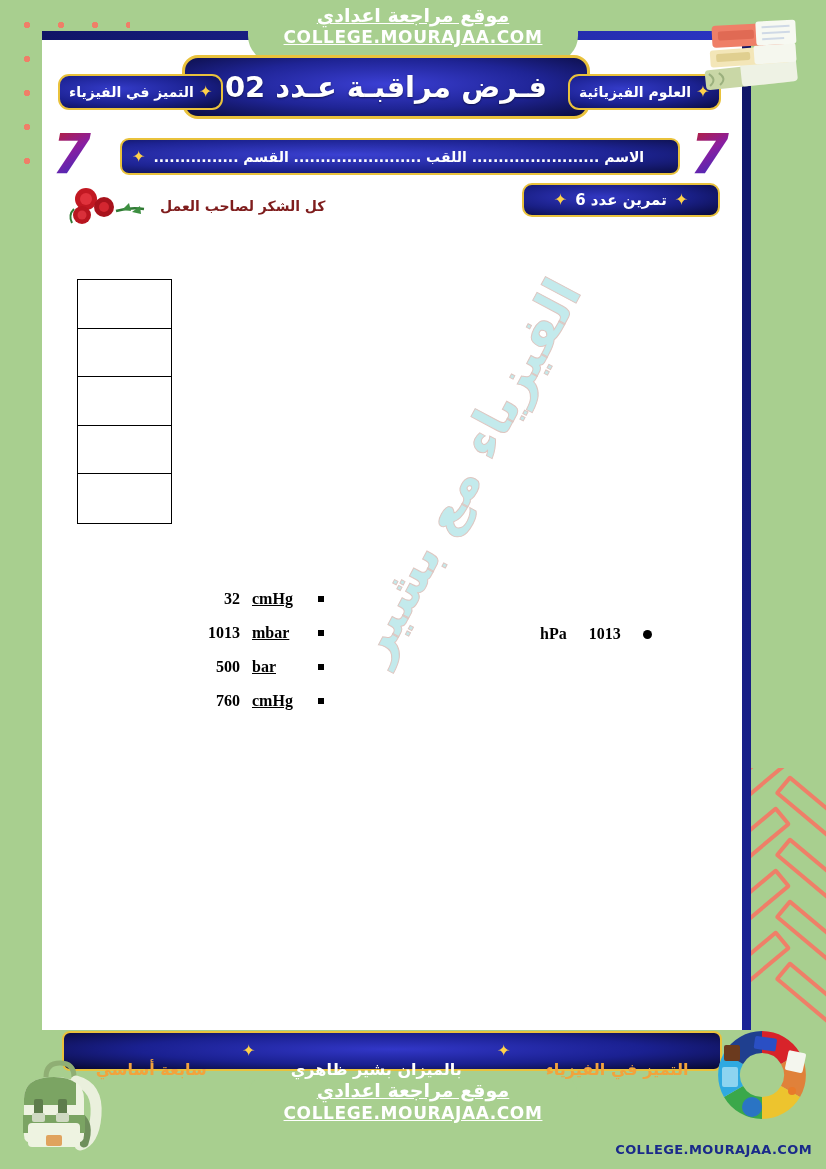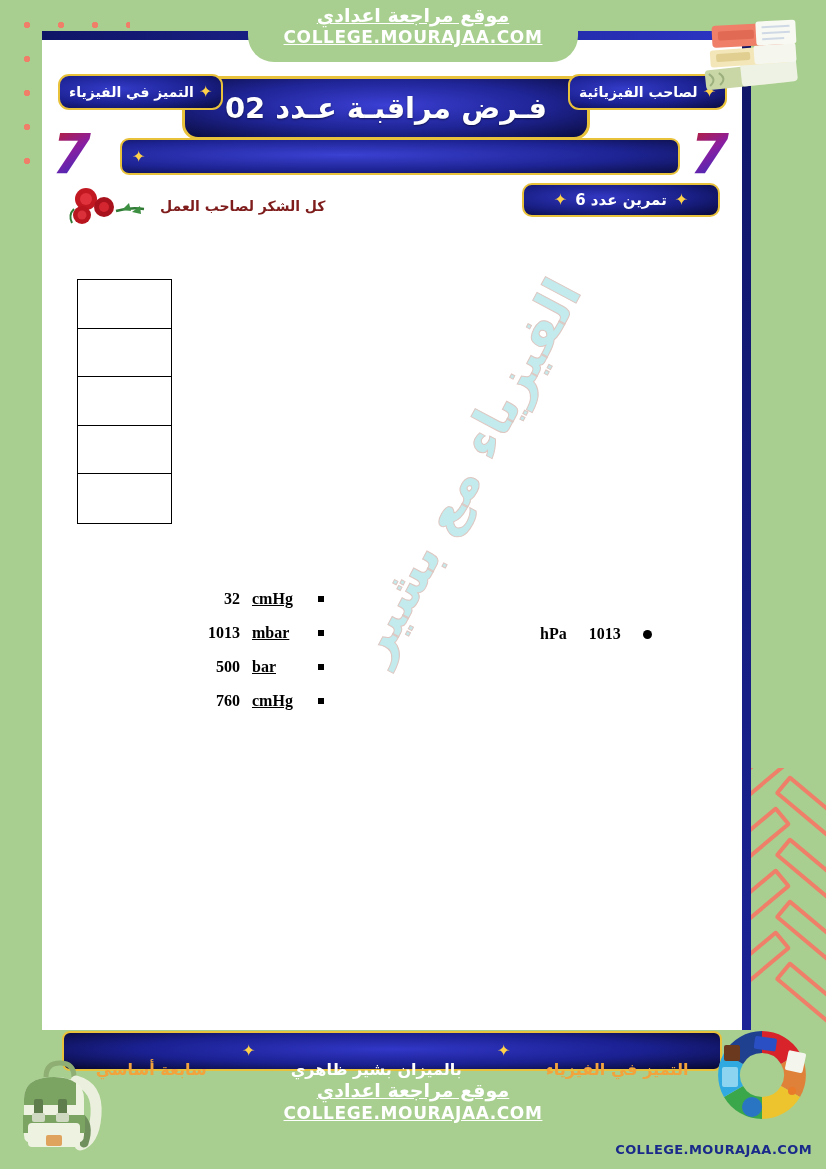--- a/index.html
+++ b/index.html
@@ -104,21 +104,21 @@
     letter-spacing: .4px;
   }
 
   
   .title-plate {
     position: absolute; left: 182px; top: 55px; width: 408px; height: 64px;
     background: radial-gradient(ellipse at 50% 45%, #3b3fd4 0%, #1f2495 55%, #0a0c3f 100%);
     border: 3px solid #e9c23c;
     border-radius: 16px;
     z-index: 25;
-    display: flex; align-items: center; justify-content: center; margin-top: 21px;
+    display: flex; align-items: center; justify-content: center;
   }
   .title-plate .t {
     color: #fff; font-family: "DejaVu Sans", "Liberation Sans", sans-serif;
     font-size: 29px; font-weight: bold; letter-spacing: 1px;
     text-shadow: 0 1px 2px rgba(0,0,0,.5);
   }
 
   .badge {
     position: absolute; z-index: 26;
     background: radial-gradient(ellipse at 35% 40%, #343bc9 0%, #1b2190 55%, #0a0c3f 100%);
@@ -293,27 +293,28 @@
   <span class="spark">✦</span>
   <span>التميز في الفيزياء</span>
 </div>
 
 <div class="title-plate">
   <span class="t">فـرض مراقبـة عـدد 02</span>
 </div>
 
 <div class="badge badge-right">
   <span class="spark">✦</span>
-  <span>لصاحب الفيزيائية</span>
+  <span>العلوم الفيزيائية</span>
 </div>
 
 <div class="seven seven-l">7</div>
 <div class="seven seven-r">7</div>
 
 <div class="name-strip">
+  <span class="txt">الاسم ........................ اللقب ........................ القسم ................</span>
   <span class="spark">✦</span>
 </div>
 
 <div class="ex-pill">
   <span class="spark">✦</span>
   <span>تمرين عدد 6</span>
   <span class="spark">✦</span>
 </div>
 
 <div class="roses">

